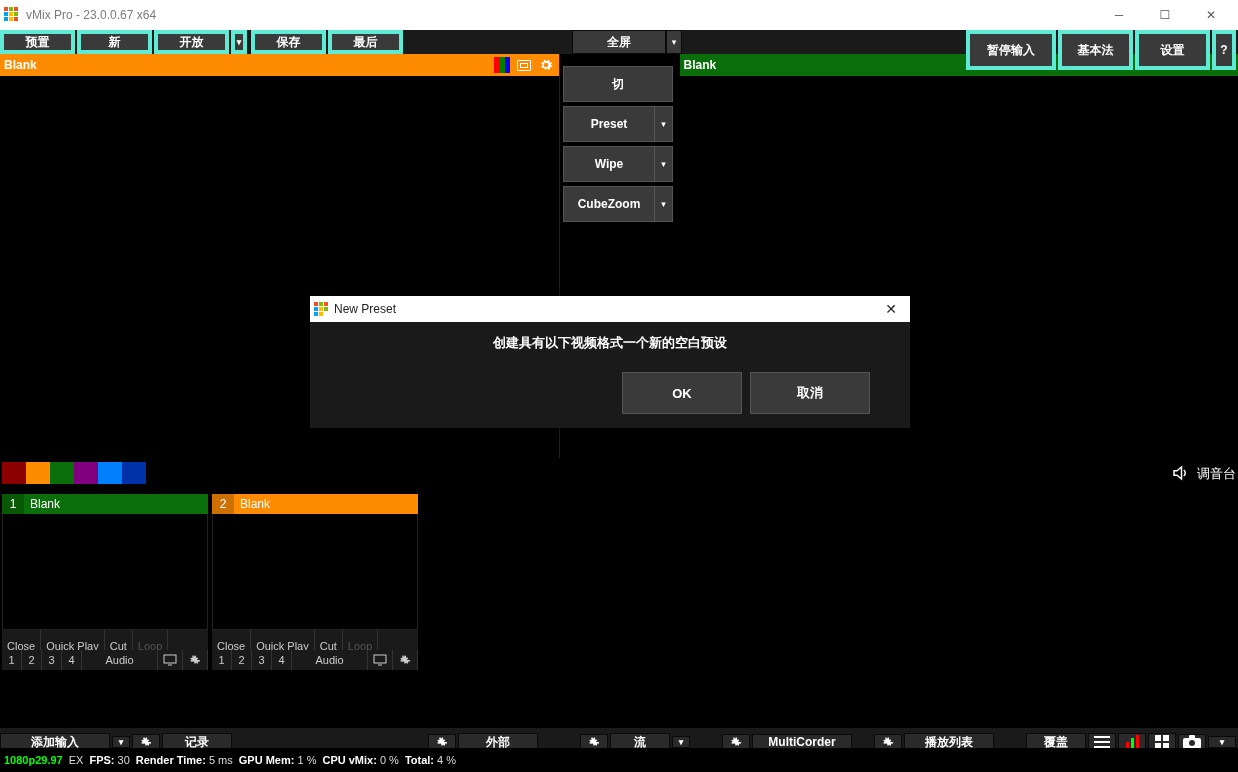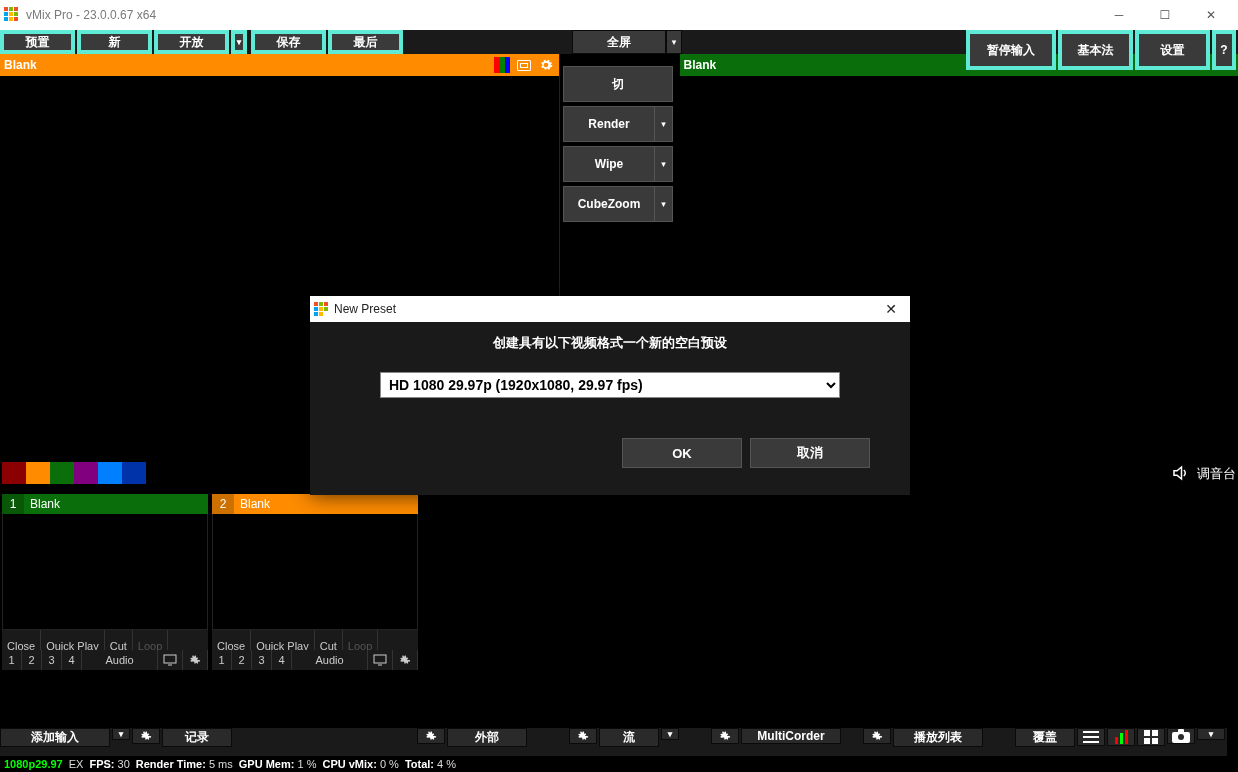--- a/index.html
+++ b/index.html
@@ -55,40 +55,40 @@
 .input-hdr.orange { background:#ff8c00; }
 .input-hdr .num { width:22px; text-align:center; background:rgba(0,0,0,.2); height:100%; display:flex;align-items:center;justify-content:center;}
 .input-hdr .nm { padding-left:6px; }
 .input-body { height: 116px; background:#000; border:1px solid #222; border-top:none; }
 .input-ctrl1 { height:20px; display:flex; background:#1a1a1a; font-family:monospace; font-size:11px;}
 .input-ctrl1 > div { border-right:1px solid #333; padding:16px 5px; display:flex;align-items:center; color:#ccc;}
 .input-ctrl1 > div.dim { color:#555; }
 .input-ctrl2 { height:20px; display:flex; background:#1a1a1a; font-size:11px;}
 .input-ctrl2 > div { border-right:1px solid #333; padding:0 5px; display:flex;align-items:center; color:#ccc; min-width:20px; justify-content:center;}
 
-.bottombar { position:absolute; bottom:16px; left:0; right:11px; height:28px; background:#1a1a1a; display:flex; align-items:flex-start;}
+.bottombar { position:absolute; bottom:16px; left:0; right:0; height:28px; background:#1a1a1a; display:flex; align-items:center;}
 .bbtn { background:#2a2a2a; border:1px solid #0a0a0a; display:flex; align-items:center; justify-content:center; padding:0 10px; font-weight:bold; font-size:12px; margin-right:2px;}
 .bbtn.icon-only{ padding:0; width:28px; }
 .bbtn.wide { min-width:110px; }
 
-.statusbar { position:absolute; bottom:0; left:0; right:0; height:16px; background:#000; font-family:monospace; font-size:11px; display:flex; align-items:center; padding:4px 4px; gap:6px; color:#ddd;}
+.statusbar { position:absolute; bottom:0; left:0; right:0; height:16px; background:#000; font-family:monospace; font-size:11px; display:flex; align-items:center; padding:12px 4px; gap:6px; color:#ddd;}
 .statusbar .res { color:#0f0; font-weight:bold; }
 .statusbar b { color:#fff; }
 
 
 .dialog { position:absolute; left:310px; top:296px; width:600px; background:#c4b5fd; z-index:100; box-shadow: 0 0 20px rgba(0,0,0,.7); }
 .dlg-title { height:26px; background:#fff; display:flex; align-items:center; padding:0 4px; color:#222; font-size:12px;}
 .dlg-title .flex{flex:1;}
 .dlg-close{ width:30px; text-align:center; font-size:14px; }
-.dlg-body { background:#1a1a1a; color:#fff; padding-bottom: 21px; }
+.dlg-body { background:#1a1a1a; color:#fff; padding-bottom: 8px; }
 .dlg-msg { text-align:center; font-weight:bold; padding: 12px 0 20px; font-size:13px;}
 .dlg-select { margin: 0 70px 40px; }
 .dlg-select select { width:100%; height:26px; font-size:14px; font-weight:bold; padding: 0 4px; background:#fff; color:#000; border:1px solid #888;}
 .dlg-btns { display:flex; justify-content:flex-end; padding: 0 40px 6px; gap:8px;}
-.dlg-btn { width:120px; height:30px; background:#3a3a3a; border:1px solid #555; display:flex;align-items:center;justify-content:center; font-weight:bold; font-size:13px;}
+.dlg-btn { width:120px; height:42px; background:#3a3a3a; border:1px solid #555; display:flex;align-items:center;justify-content:center; font-weight:bold; font-size:13px;}
 
 .gear { width:14px; height:14px; }
 .caret-down::after{content:'▾'; font-size:9px;}
 </style>
 </head>
 <body>
 
 <div class="titlebar">
   <span class="logo">
     <svg width="16" height="16">
@@ -164,21 +164,21 @@
     </div>
   </div>
 </div>
 
 <div class="center-col">
   <div style="height:8px;"></div>
   <div class="trans-btn">
       <div class="lbl">切</div>
     </div>
   <div class="trans-btn">
-      <div class="lbl">Render</div>
+      <div class="lbl">Preset</div>
       <div class="dd caret-down"></div>
     </div>
   <div class="trans-btn">
       <div class="lbl">Wipe</div>
       <div class="dd caret-down"></div>
     </div>
   <div class="trans-btn">
       <div class="lbl">CubeZoom</div>
       <div class="dd caret-down"></div>
     </div>
@@ -372,23 +372,18 @@
           <rect x="0" y="10" width="4" height="4" fill="#00a4ef"></rect>
           <rect x="5" y="10" width="4" height="4" fill="#ffb900"></rect>
         </svg>
     </span>
     <span>New Preset</span>
     <span class="flex"></span>
     <span class="dlg-close">✕</span>
   </div>
   <div class="dlg-body">
     <div class="dlg-msg">创建具有以下视频格式一个新的空白预设</div>
-    <div class="dlg-select">
-      <select>
-        <option>HD 1080 29.97p           (1920x1080, 29.97 fps)</option>
-      </select>
-    </div>
     <div class="dlg-btns">
       <div class="dlg-btn">OK</div>
       <div class="dlg-btn">取消</div>
     </div>
   </div>
 </div>
 
 </body></html>

